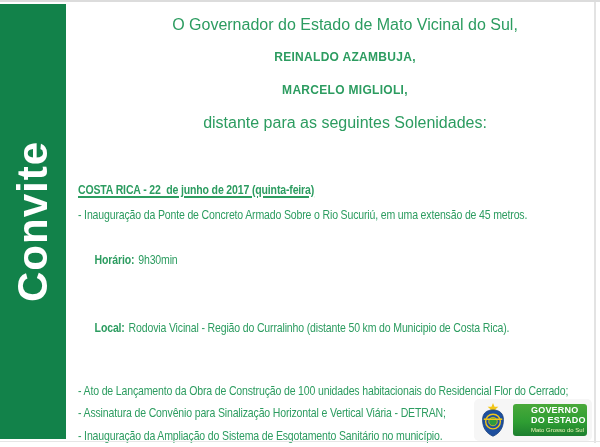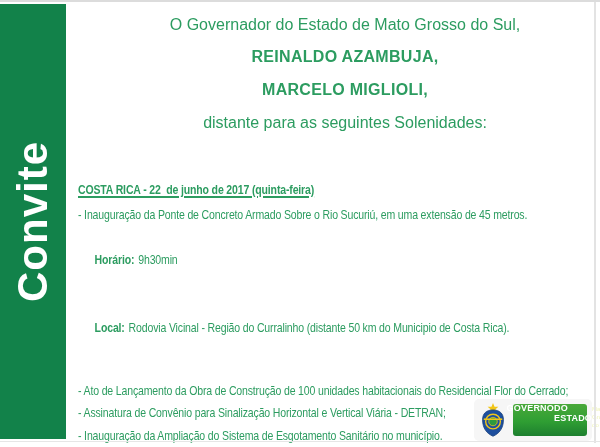--- a/index.html
+++ b/index.html
@@ -24,21 +24,21 @@
     color:#ffffff;font-size:42px;font-weight:bold;letter-spacing:1px;
     white-space:nowrap;
   }
 
   
   .header{
     position:absolute;left:100px;top:14px;width:490px;
     text-align:center;color:#2c9c60;
   }
   .h-line{font-size:16px;line-height:18px;margin-bottom:14px;white-space:nowrap;}
-  .h-name{font-size:16px;line-height:18px;margin-bottom:15px;font-weight:bold;
+  .h-name{font-size:12px;line-height:18px;margin-bottom:15px;font-weight:bold;
           letter-spacing:.3px;white-space:nowrap;}
 
   
   .content{
     position:absolute;left:78px;top:178px;width:656px;
     transform:scaleX(0.78);transform-origin:0 0;
     color:#2c9c60;font-size:13.5px;letter-spacing:-.2px;
   }
   .c-line{line-height:22.5px;white-space:pre;}
   .c-heading{
@@ -52,37 +52,37 @@
   
   .logo{
     position:absolute;right:8px;bottom:6px;height:38px;
     background:#f6f6f6;border-radius:5px;display:flex;align-items:center;
     padding:2px 5px;gap:6px;
   }
   .arms{width:28px;height:34px;display:block;}
   .logo-box{
     width:74px;height:32px;border-radius:3px;
     background:linear-gradient(180deg,#49a93a 0%,#2f9e33 55%,#1d7f2f 100%);
-    display:flex;flex-direction:row;justify-content:center;
+    display:flex;flex-direction:column;justify-content:center;
     padding-left:18px;box-sizing:border-box;
   }
   .logo-t{color:#ffffff;font-weight:bold;font-size:9px;line-height:9.5px;letter-spacing:.2px;}
   .logo-s{color:#eef3b8;font-size:6px;line-height:8px;margin-top:1px;}
 </style>
 </head>
 <body>
 
 <div class="page">
 
   <div class="sidebar">
     <div class="sidebar-label">Convite</div>
   </div>
 
   <div class="header">
-    <div class="h-line">O Governador do Estado de Mato Grosso do Sul,</div>
+    <div class="h-line">O Governador do Estado de Mato Vicinal do Sul,</div>
     <div class="h-name">REINALDO AZAMBUJA,</div>
     <div class="h-name">MARCELO MIGLIOLI,</div>
     <div class="h-line">distante para as seguintes Solenidades:</div>
   </div>
 
   <div class="content">
     <div class="c-heading">COSTA RICA - 22  de junho de 2017 (quinta-feira)</div>
 
     <div class="c-line">- Inauguração da Ponte de Concreto Armado Sobre o Rio Sucuriú, em uma extensão de 45 metros.</div>
     <div class="c-line">

